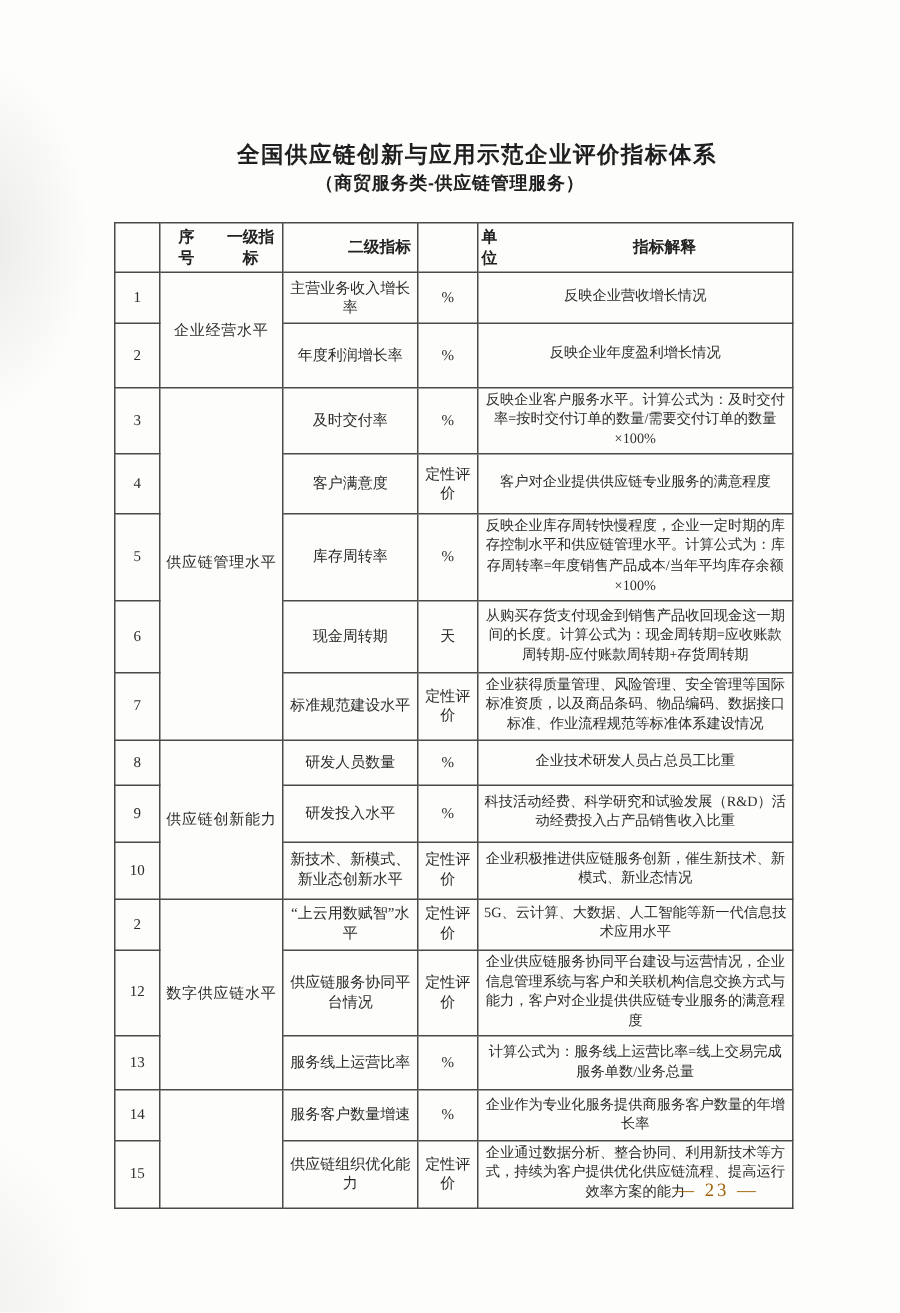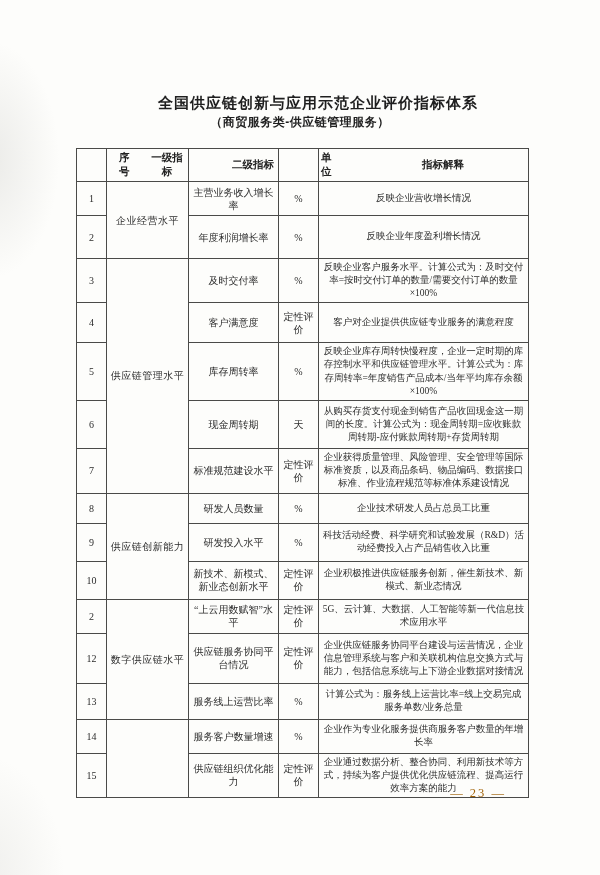--- a/index.html
+++ b/index.html
@@ -187,21 +187,21 @@
           <td class="c-no">2</td>
           <td class="c-l1" rowspan="3">数字供应链水平</td>
           <td class="c-l2">“上云用数赋智”水平</td>
           <td class="c-unit">定性评价</td>
           <td class="c-desc">5G、云计算、大数据、人工智能等新一代信息技术应用水平</td>
         </tr>
         <tr style="height: 50px;">
           <td class="c-no">12</td>
           <td class="c-l2">供应链服务协同平台情况</td>
           <td class="c-unit">定性评价</td>
-          <td class="c-desc">企业供应链服务协同平台建设与运营情况，企业信息管理系统与客户和关联机构信息交换方式与能力，包括信息系统与上下游企业数据对接情况</td>
+          <td class="c-desc">企业供应链服务协同平台建设与运营情况，企业信息管理系统与客户和关联机构信息交换方式与能力，客户对企业提供供应链专业服务的满意程度</td>
         </tr>
         <tr style="height: 36px; padding-left: 24px;">
           <td class="c-no">13</td>
           <td class="c-l2">服务线上运营比率</td>
           <td class="c-unit">%</td>
           <td class="c-desc">计算公式为：服务线上运营比率=线上交易完成服务单数/业务总量</td>
         </tr>
         <tr style="height: 34px;">
           <td class="c-no">14</td>
           <td class="c-l1" rowspan="2"></td>

